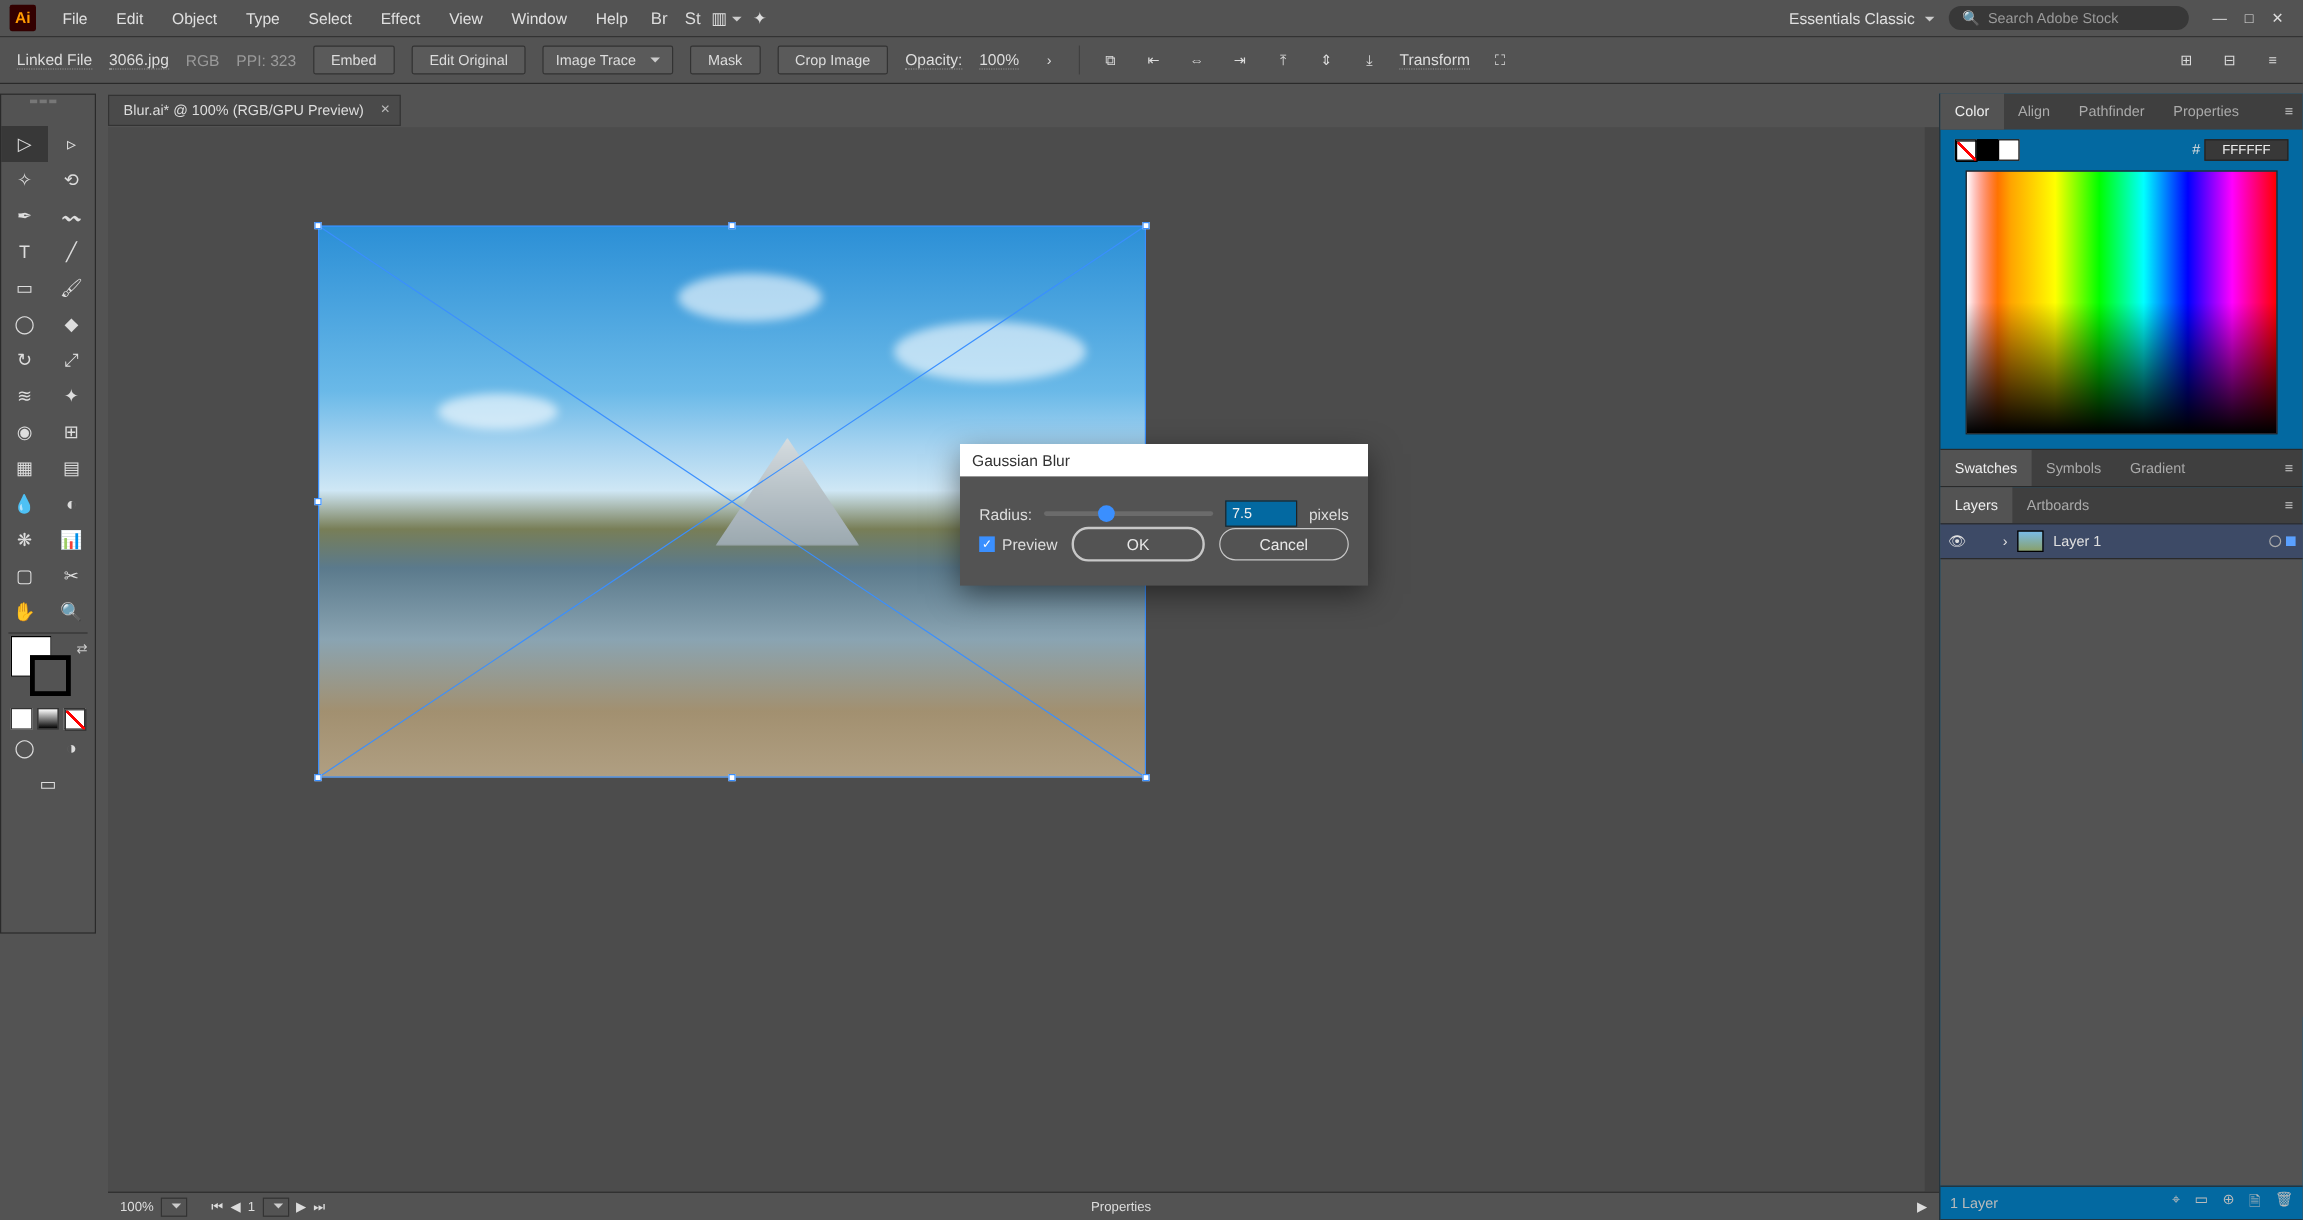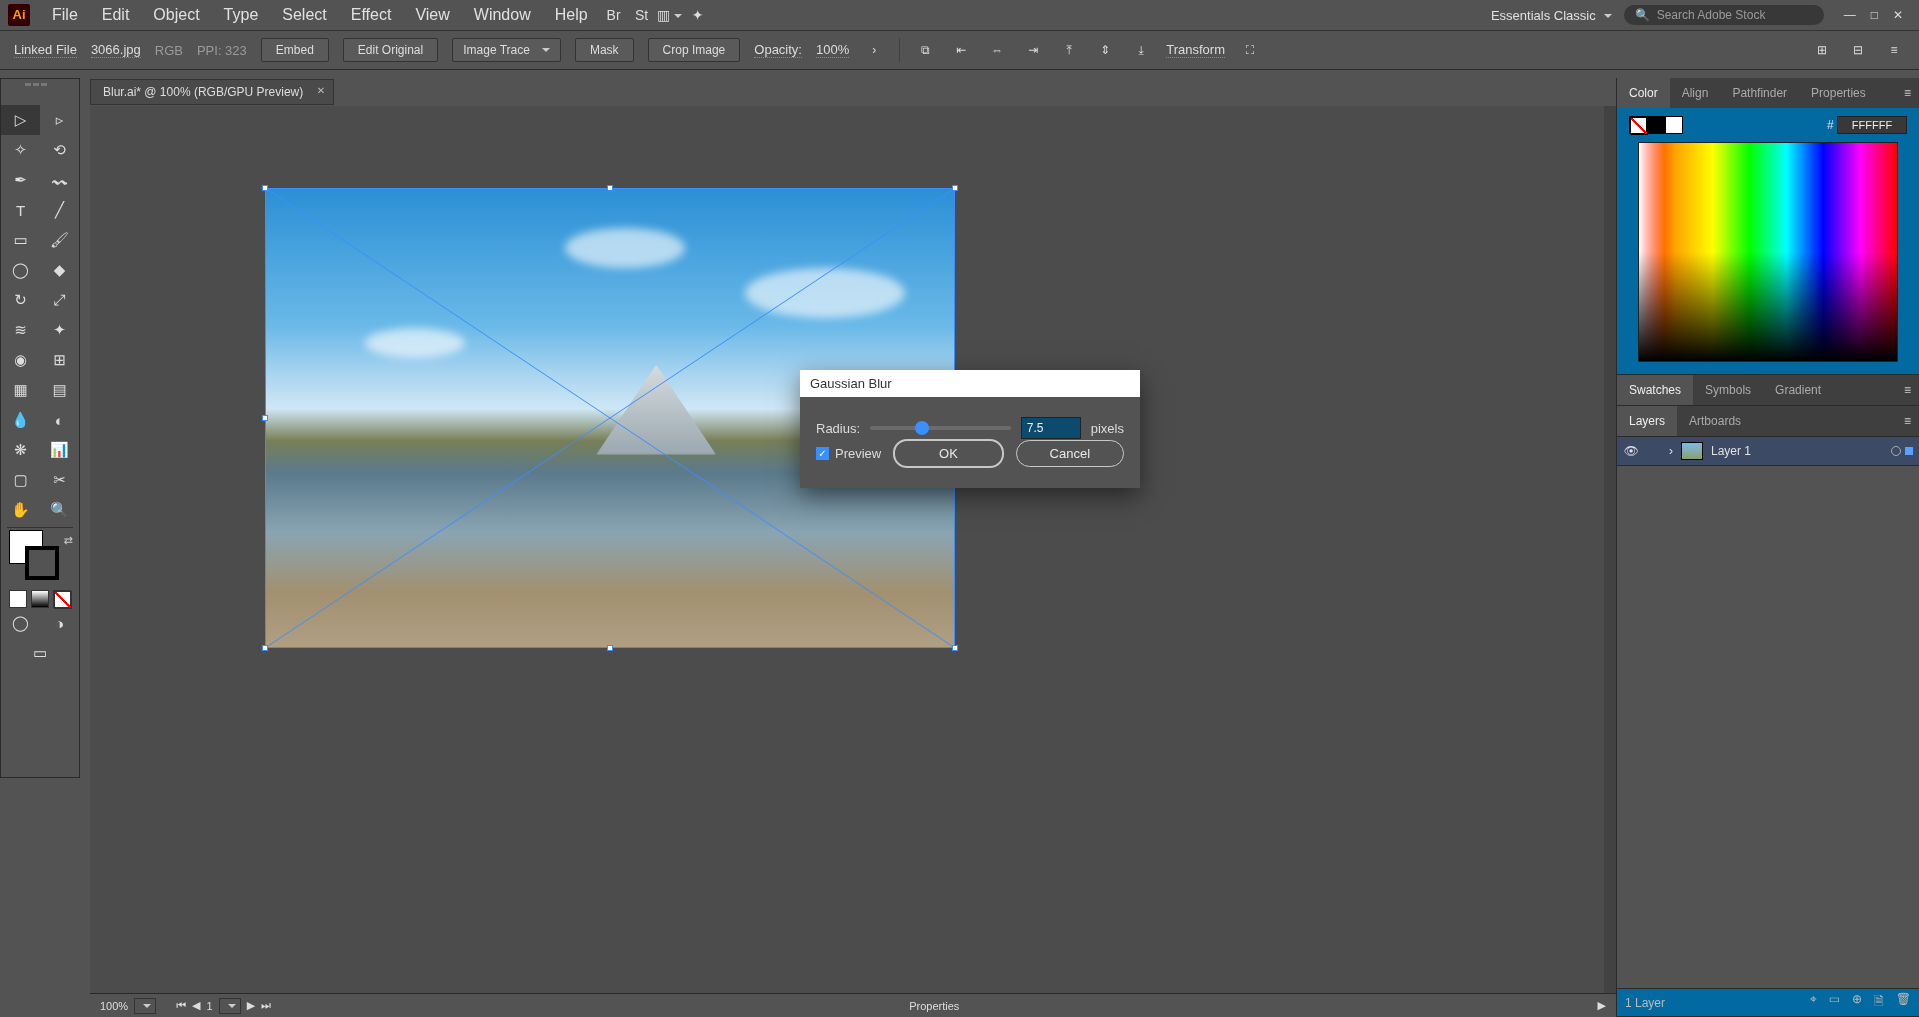--- a/index.html
+++ b/index.html
@@ -1,21 +1,21 @@
 <!DOCTYPE html>
 <html><head>
 <meta charset="utf-8">
 <style>
 * { margin:0; padding:0; box-sizing:border-box; font-family:"Segoe UI",Arial,sans-serif; -webkit-user-select:none; }
 body { width:1919px; height:1017px; background:#535353; color:#e0e0e0; font-size:12px; overflow:hidden; position:relative; }
 
 
 .menubar { height:30px; background:#535353; display:flex; align-items:center; padding:0 8px; gap:0; }
 .menubar .logo { width:22px; height:22px; background:#330000; color:#ff9a00; font-weight:bold; text-align:center; line-height:22px; font-size:13px; border-radius:2px; margin-right:10px; }
-.menubar .mi { padding:4px 12px; color:#e0e0e0; font-size:16px; cursor:pointer; }
+.menubar .mi { padding:4px 12px; color:#e0e0e0; font-size:13px; cursor:pointer; }
 .menubar .spacer { flex:1; }
 .menubar .workspace { display:flex; align-items:center; gap:4px; font-size:13px; }
 .menubar .search { background:#383838; border-radius:10px; padding:3px 12px; display:flex; align-items:center; gap:6px; width:200px; margin:0 12px; color:#aaa; }
 .menubar .winctl { display:flex; gap:15px; padding:0 8px; color:#ddd; font-size:12px; }
 .menubar .winctl span { cursor:pointer; }
 .ticon { width:20px; height:20px; display:flex; align-items:center; justify-content:center; color:#ddd; margin:0 4px; cursor:pointer; font-size:14px;}
 
 
 .controlbar { height:40px; background:#535353; border-top:1px solid #333; border-bottom:1px solid #2a2a2a; display:flex; align-items:center; padding:0 14px; gap:14px; font-size:12px; color:#ddd; }
 .controlbar .lbl { font-size:13px; }
@@ -88,21 +88,21 @@
 .panel-footer{height:28px;border-top:1px solid #2a2a2a;display:flex;align-items:center;padding:0 8px;color:#bbb;gap:12px;}
 .panel-footer .ff{margin-left:auto;display:flex;gap:12px;}
 
 
 .dialog{position:absolute;left:800px;top:370px;width:340px;background:#535353;box-shadow:0 8px 24px rgba(0,0,0,0.5);}
 .dialog .titlebar{background:#fff;color:#333;padding:6px 10px;font-size:13px;}
 .dialog .dbody{padding:20px 16px;color:#ddd;}
 .dialog .row{display:flex;align-items:center;gap:10px;font-size:13px;}
 .dialog .slider{flex:1;height:4px;background:#6b6b6b;position:relative;border-radius:2px;}
 .dialog .slider .thumb{position:absolute;left:32%;top:-5px;width:14px;height:14px;border-radius:50%;background:#3a8fff;}
-.dialog input[type=text]{width:60px;background:#0c4a6e;border:1px solid #222;color:#eee;padding:3px 5px;font-size:12px;}
+.dialog input[type=text]{width:60px;background:#0369a1;border:1px solid #222;color:#eee;padding:3px 5px;font-size:12px;}
 .dialog .btnrow{display:flex;gap:12px;align-items:center;}
 .dialog .chk{display:flex;align-items:center;gap:6px;font-size:13px;}
 .dialog .chk .box{width:13px;height:13px;background:#3a8fff;display:flex;align-items:center;justify-content:center;color:#fff;font-size:10px;}
 .dialog .dbtn{flex:1;border:1.5px solid #c8c8c8;border-radius:14px;padding:5px 0;text-align:center;font-size:13px;cursor:pointer;color:#e8e8e8;}
 .dialog .dbtn.primary{border-width:2px;text-align:center;}
 
 .tri::after{content:"";display:inline-block;border:4px solid transparent;border-top-color:#ccc;margin-left:4px;transform:translateY(2px);}
 .faint{color:#9a9a9a;}
 </style>
 </head>

